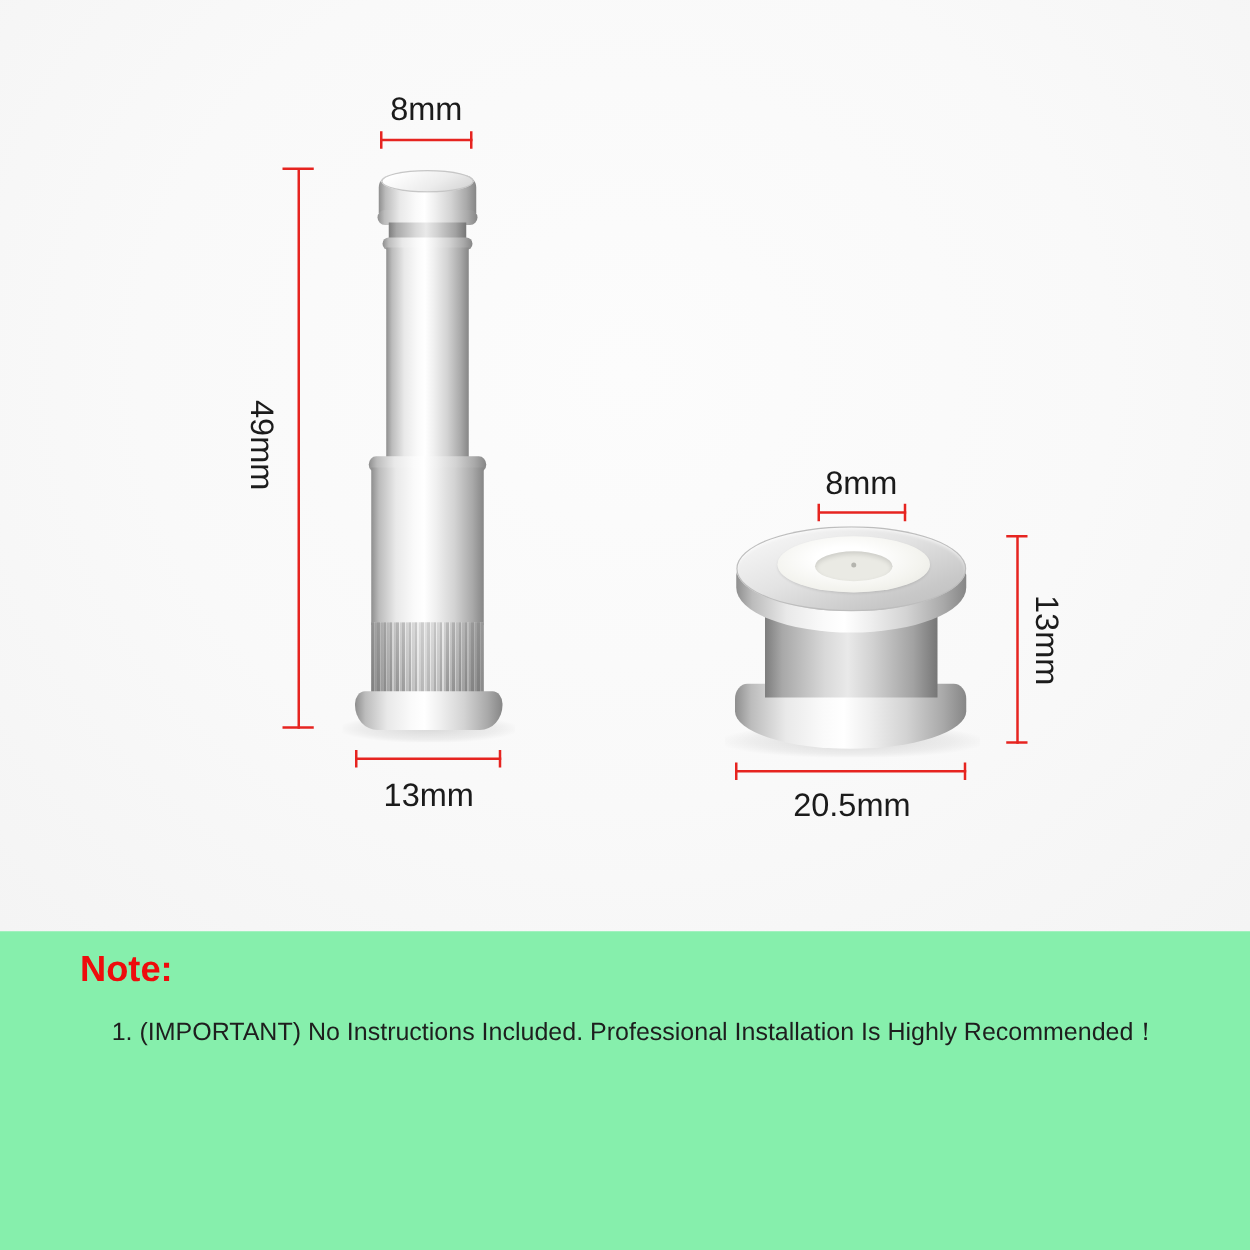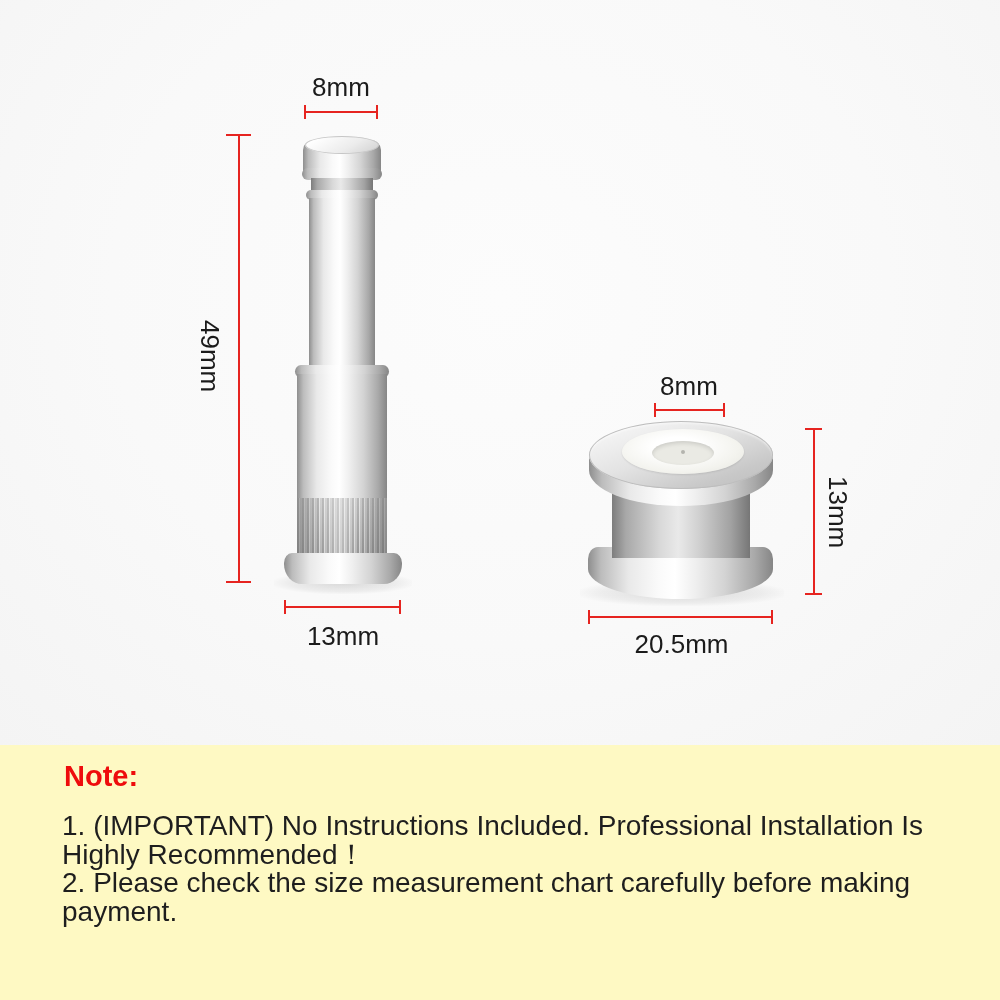--- a/index.html
+++ b/index.html
@@ -1,35 +1,35 @@
 <!DOCTYPE html>
 <html><head>
 <meta charset="utf-8">
 <style>
   html,body{margin:0;padding:0;background:#fff;}
   .stage{position:relative;width:1000px;height:1000px;overflow:hidden;
-         font-family:"Liberation Sans",sans-serif;background:#fef9c3;}
+         font-family:"Liberation Sans",sans-serif;background:#86efac;}
   .photo-bg{position:absolute;left:0;top:0;width:1000px;height:745px;
             background:radial-gradient(ellipse at 50% 40%, #fcfcfc 0%, #f9f9f9 55%, #f4f4f4 100%);}
   
   .metal{background:linear-gradient(90deg,#8e8e8e 0%,#bcbcbc 7%,#e9e9e9 22%,#fafafa 38%,#ffffff 47%,#efefef 58%,#d3d3d3 74%,#a9a9a9 90%,#868686 100%);}
   .metal-dark{background:linear-gradient(90deg,#7d7d7d 0%,#a8a8a8 10%,#d9d9d9 35%,#e9e9e9 48%,#d2d2d2 62%,#a2a2a2 86%,#767676 100%);}
   .part{position:absolute;}
   .shadow{position:absolute;background:radial-gradient(ellipse at center, rgba(0,0,0,0.13) 0%, rgba(0,0,0,0.05) 55%, rgba(0,0,0,0) 75%);}
   
   .knurl{background:repeating-linear-gradient(90deg,#9d9d9d 0 2px,#e0e0e0 2px 3px,#bdbdbd 3px 5px);}
   .knurl-shade{position:absolute;inset:0;background:linear-gradient(90deg,rgba(110,110,110,.55) 0%,rgba(255,255,255,0) 25%,rgba(255,255,255,.35) 48%,rgba(255,255,255,0) 68%,rgba(100,100,100,.55) 100%),linear-gradient(180deg,rgba(255,255,255,.28),rgba(0,0,0,.05));}
   
   .mline{position:absolute;background:#e62420;}
   .dim-label{position:absolute;color:#1b1b1b;font-size:26px;letter-spacing:0;}
   .dim-h{text-align:center;}
   .dim-v{writing-mode:vertical-rl;text-orientation:mixed;}
   
   .note-title{position:absolute;left:64px;top:760px;color:#ee0c0c;font-size:29px;font-weight:bold;}
-  .note-list{position:absolute;left:62px;top:812px;width:892px;color:#1e1e1e;font-size:28px;line-height:28.6px;}
+  .note-list{position:absolute;left:62px;top:812px;width:892px;color:#1e1e1e;font-size:20px;line-height:28.6px;text-align:center;}
   .note-item{margin:0;}
 </style>
 </head>
 <body>
 
 <div class="stage">
   <div class="photo-bg"></div>
 
   <div>
     <div class="shadow" style="left:274px;top:572px;width:138px;height:22px;"></div>
@@ -84,15 +84,14 @@
   <div class="dim-label dim-v" style="left:822px;top:476px;height:78px;">13mm</div>
 
   <div class="mline" style="left:589px;top:616px;width:184px;height:2px;"></div>
   <div class="mline" style="left:588px;top:610px;width:2px;height:14px;"></div>
   <div class="mline" style="left:771px;top:610px;width:2px;height:14px;"></div>
   <div class="dim-label dim-h" style="left:619px;top:629px;width:125px;">20.5mm</div>
 
   <div class="note-title">Note:</div>
   <div class="note-list">
     <p class="note-item">1. (IMPORTANT) No Instructions Included. Professional Installation Is Highly Recommended！</p>
-    <p class="note-item">2. Please check the size measurement chart carefully before making payment.</p>
   </div>
 </div>
 
 </body></html>

